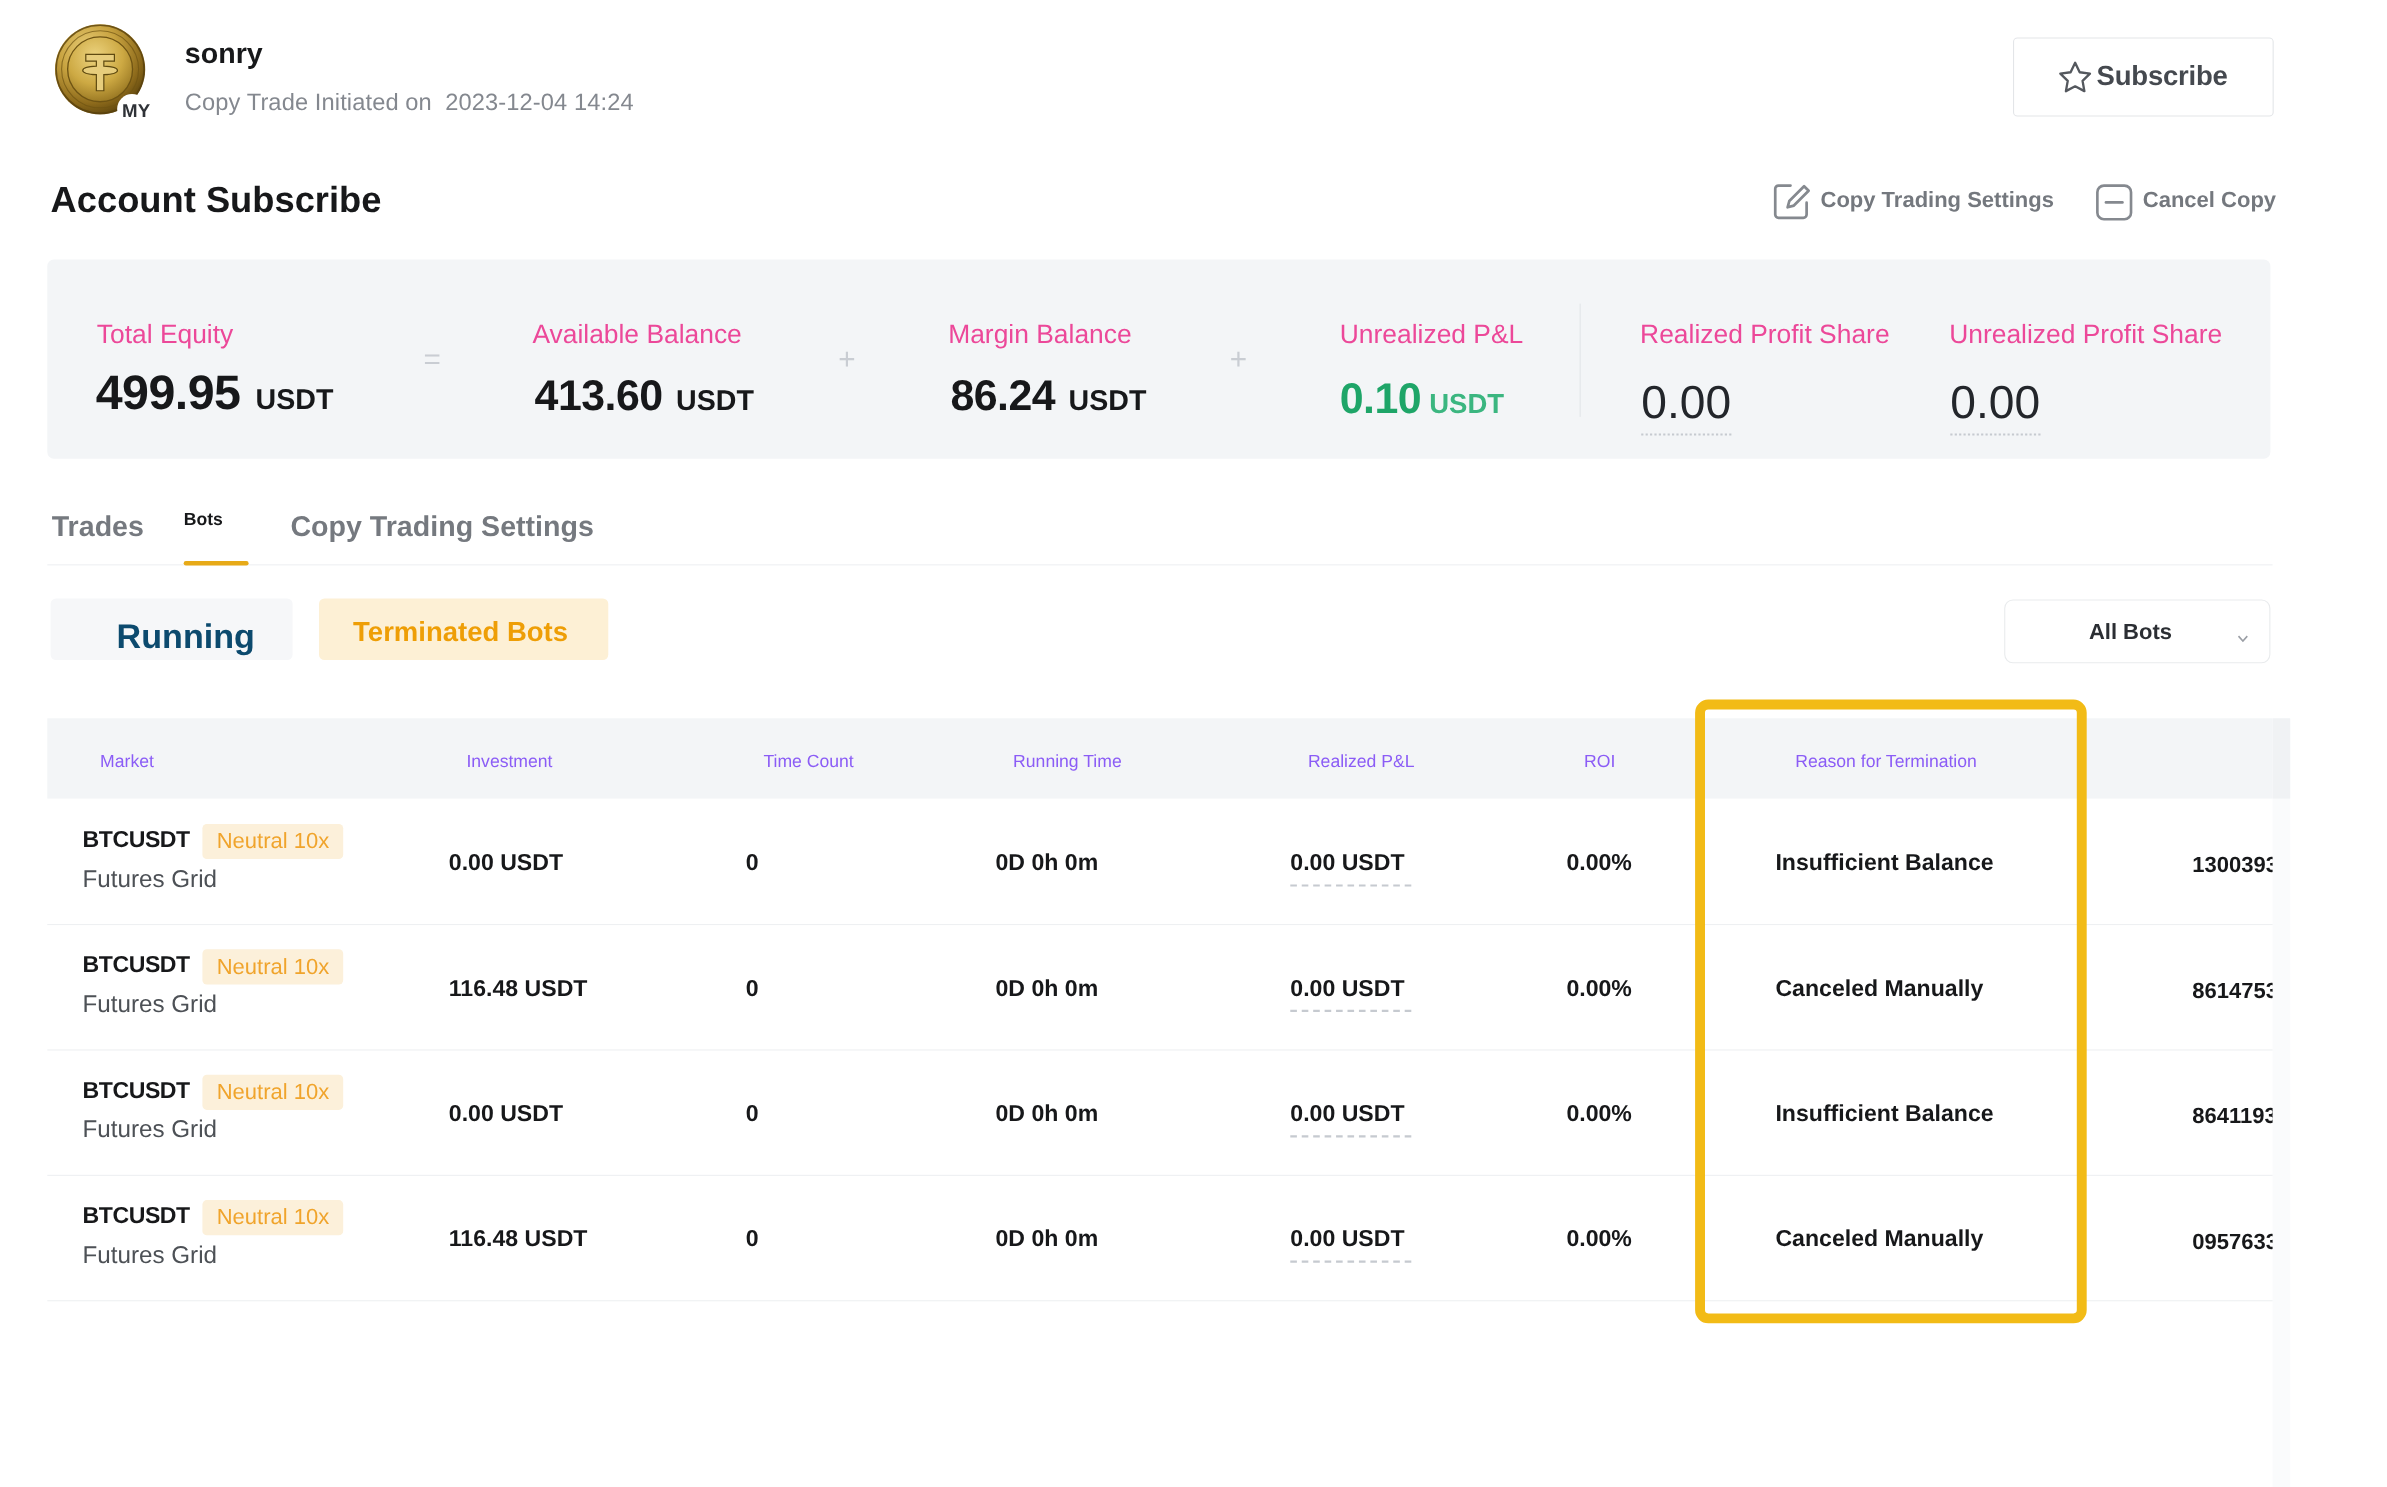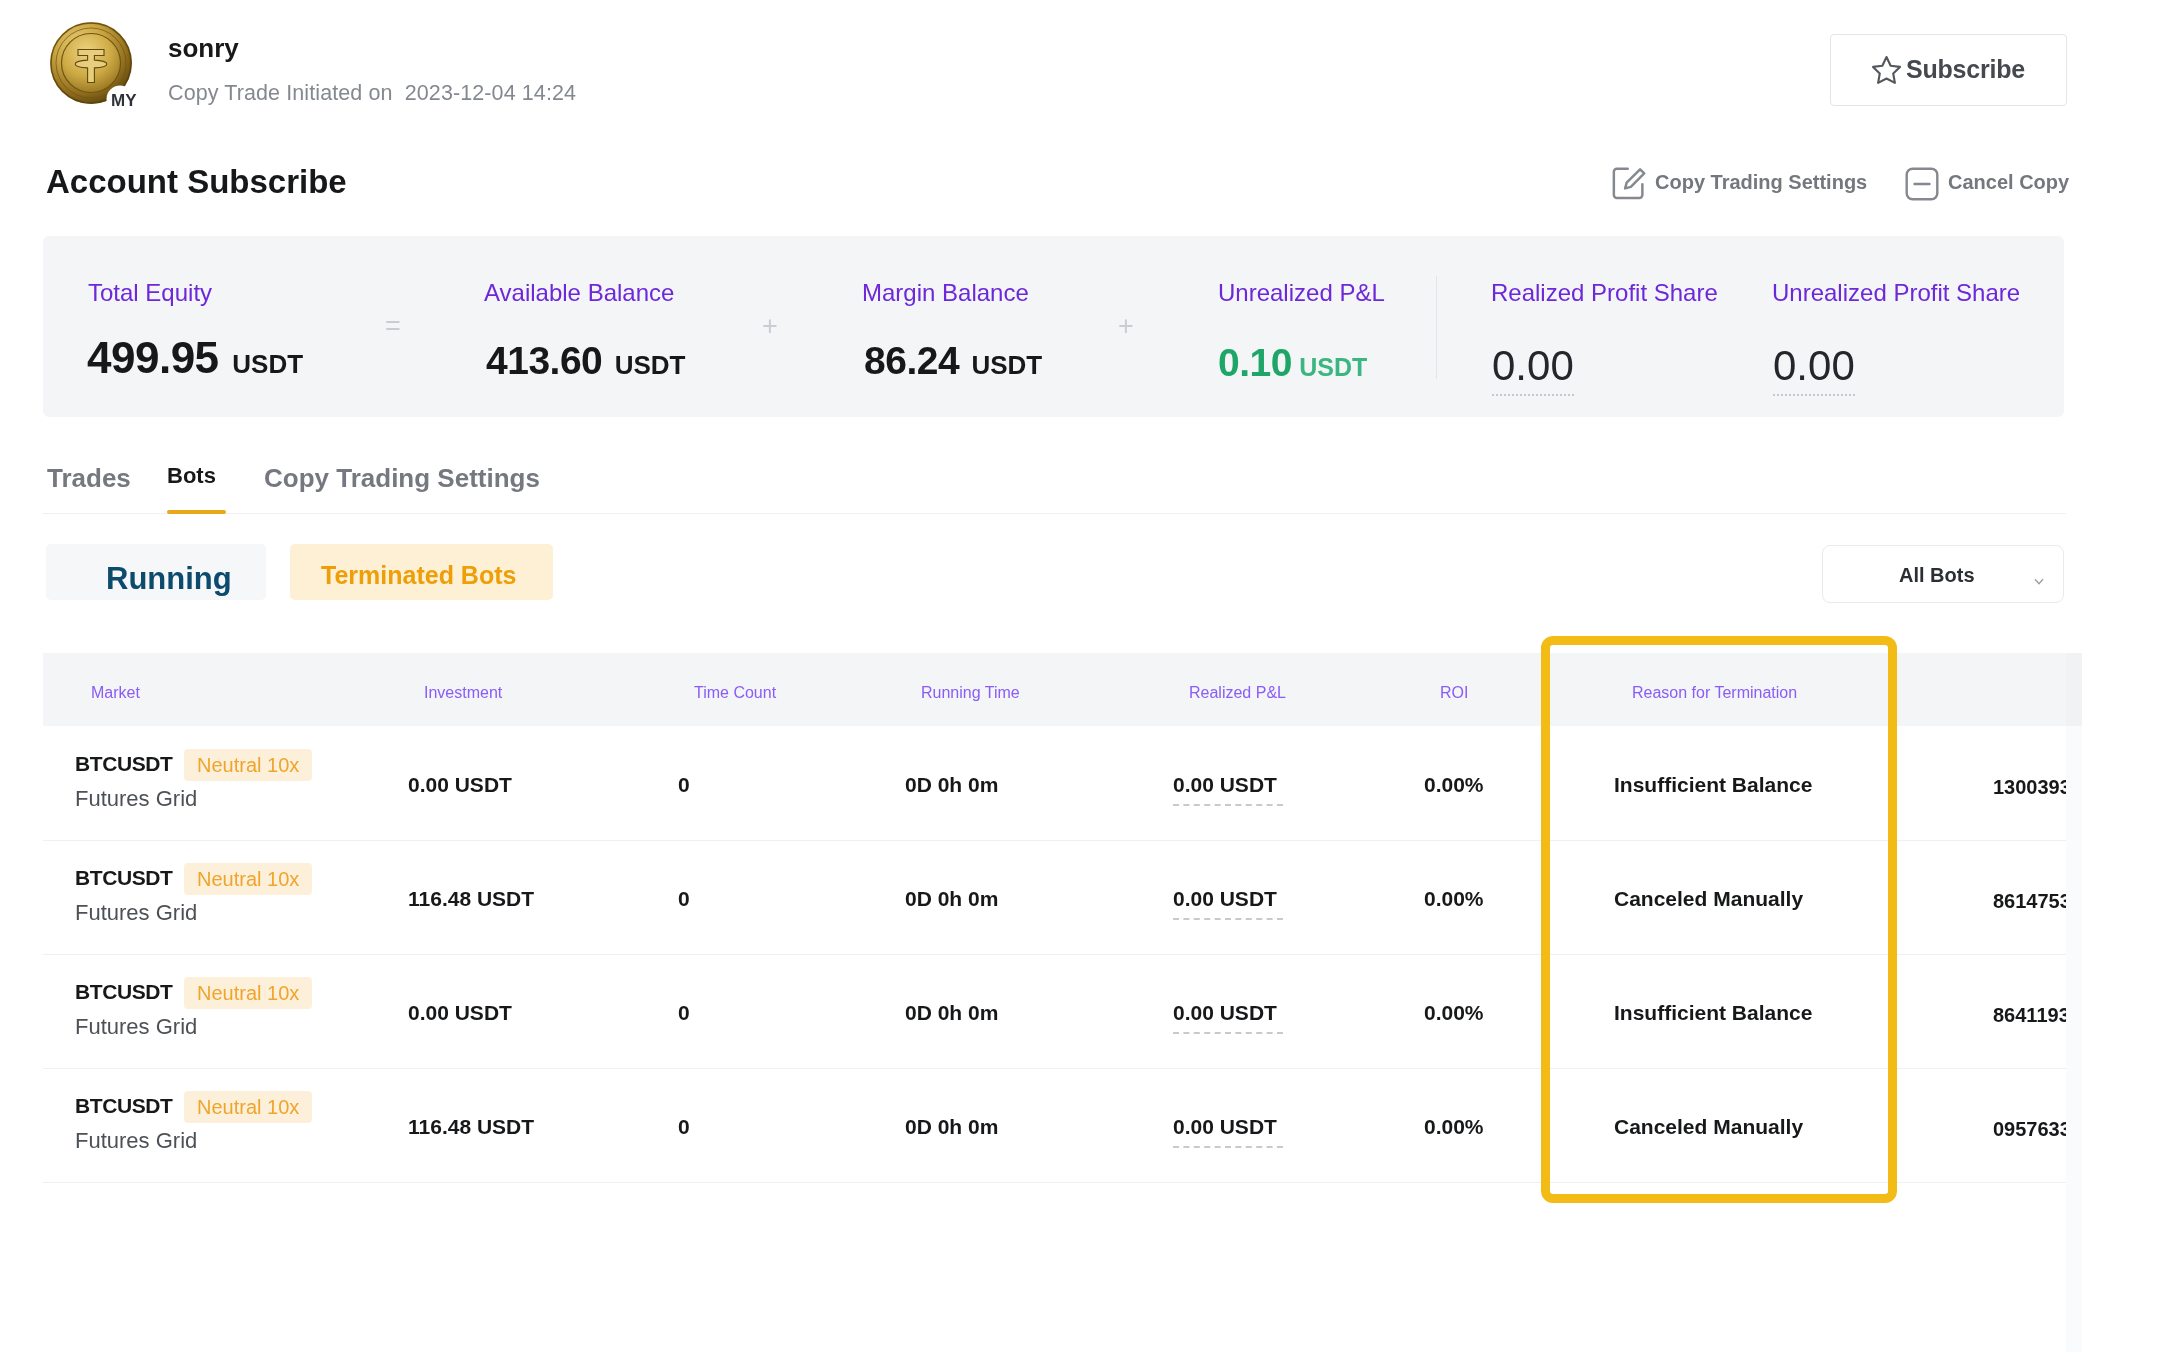--- a/index.html
+++ b/index.html
@@ -1,20 +1,20 @@
 <!DOCTYPE html>
 <html><head>
 <meta charset="utf-8">
 <style>
 * { margin:0; padding:0; box-sizing:border-box; }
 html,body { background:#fff; }
 body { font-family:"Liberation Sans", sans-serif; }
 #page { position:relative; width:2170px; height:1352px; background:#fff; overflow:hidden; }
 .abs { position:absolute; line-height:1; }
-.lbl { font-size:24px; color:#6d28d9; }
+.lbl { font-size:24px; color:#ec4899;margin-top:12px; }
 .val { font-size:39px; font-weight:700; color:#17181a; letter-spacing:-0.5px; }
 .val .u { font-size:26px; letter-spacing:0; margin-left:2px; }
 .ser { font-family:Liberation Sans, sans-serif; font-size:42px; font-weight:400; color:#23262b; }
 .op { font-size:27px; color:#c9cdd3; }
 .hl { font-size:16px; color:#8b5cf6;margin-left:16px; }
 .cv { font-size:21px; font-weight:700; color:#17181a; }
 </style>
 </head>
 <body>
 <div id="page">
@@ -84,21 +84,21 @@
   <div class="abs op" style="left:1118px; top:313px;">+</div>
   <div class="abs lbl" style="left:1218px; top:281px;">Unrealized P&amp;L</div>
   <div class="abs val" style="left:1218px; top:343px; font-size:39px; color:#1ea568;">0.10 <span class="u" style="color:#3bb680; font-size:25px; margin-left:-3px;">USDT</span></div>
   <div class="abs" style="left:1436px; top:276px; width:1px; height:103px; background:#e2e5e9;"></div>
   <div class="abs lbl" style="left:1491px; top:281px;">Realized Profit Share</div>
   <div class="abs ser" style="left:1492px; top:345px; border-bottom:2px dotted #c6cad0; padding-bottom:7px;">0.00</div>
   <div class="abs lbl" style="left:1772px; top:281px;">Unrealized Profit Share</div>
   <div class="abs ser" style="left:1773px; top:345px; border-bottom:2px dotted #c6cad0; padding-bottom:7px;">0.00</div>
 
   <div class="abs" style="left:47px;  top:465px; font-size:26px; font-weight:600; color:#75797f;">Trades</div>
-  <div class="abs" style="left:167px; top:465px; font-size:22px; font-weight:700; color:#17181a;">Bots</div>
+  <div class="abs" style="left:167px; top:465px; font-size:16px; font-weight:700; color:#17181a;">Bots</div>
   <div class="abs" style="left:264px; top:465px; font-size:26px; font-weight:600; color:#75797f;">Copy Trading Settings</div>
   <div class="abs" style="left:43px;  top:513px; width:2023px; height:1px; background:#eef0f2;"></div>
   <div class="abs" style="left:167px; top:510px; width:59px; height:4px; background:#e7aa17; border-radius:2px;"></div>
 
   <div class="abs" style="left:46px; top:544px; width:220px; height:56px; background:#f6f7f9; border-radius:5px;"></div>
   <div class="abs" style="left:106px; top:563px; font-size:31px; font-weight:600; color:#0c4a6e;">Running</div>
   <div class="abs" style="left:290px; top:544px; width:263px; height:56px; background:#fdf0d5; border-radius:5px;"></div>
   <div class="abs" style="left:321px; top:563px; font-size:25px; font-weight:700; color:#ee9e06;">Terminated Bots</div>
 
   <div class="abs" style="left:1822px; top:545px; width:242px; height:58px; border:1px solid #e9ebed; border-radius:8px;"></div>

